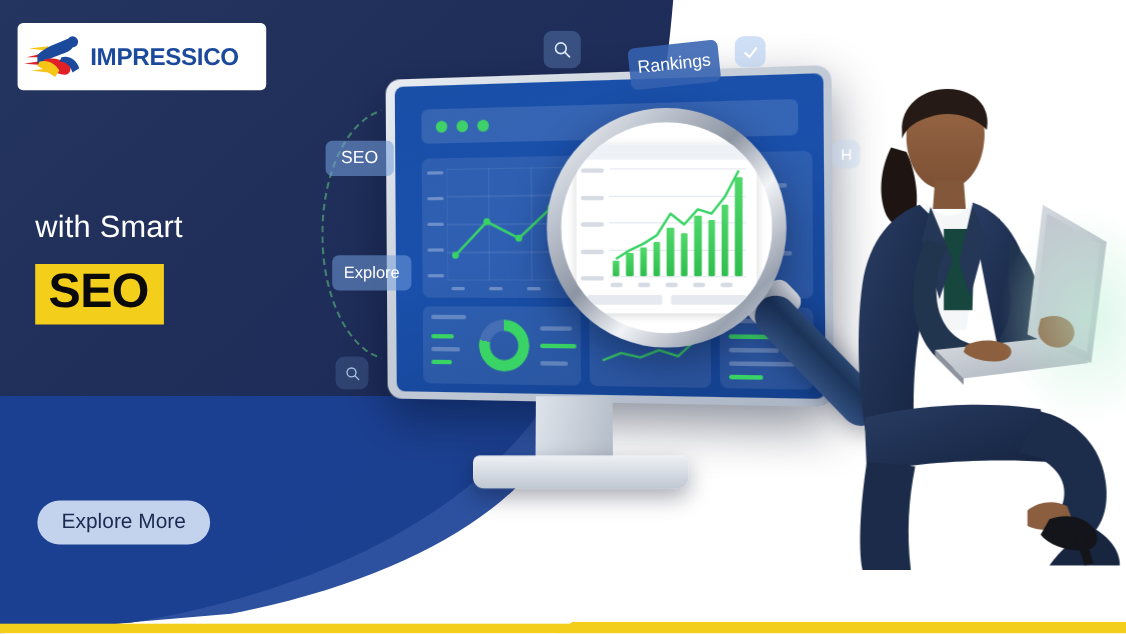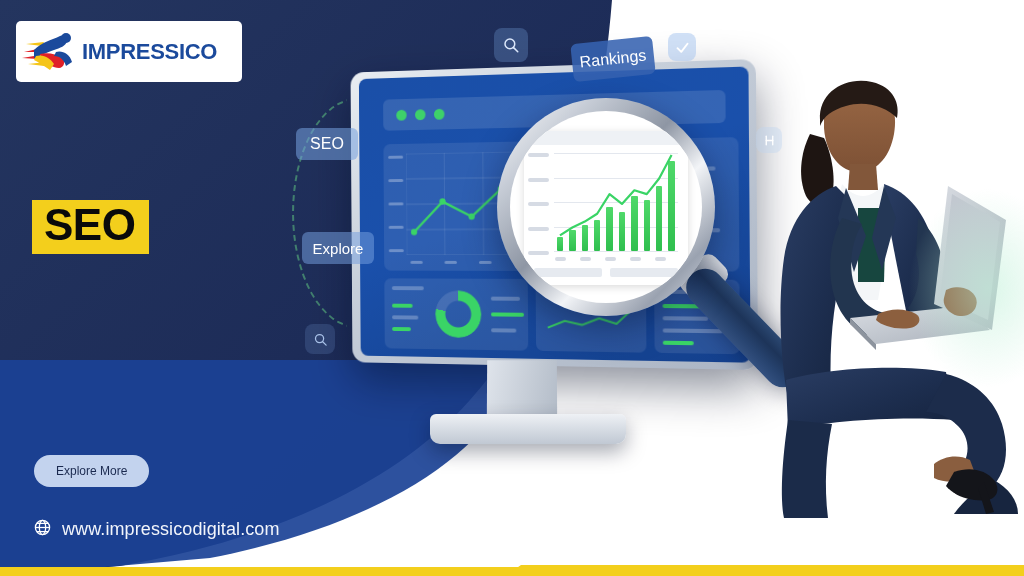--- a/index.html
+++ b/index.html
@@ -72,21 +72,21 @@
     padding:5px 16px 7px 16px; letter-spacing:0.2px;
     font-family:"Liberation Sans", sans-serif;
   }
 
   
   .cta {
     position:absolute; left:34px; top:455px;
     background:#c3d3ee; color:#1b2a4f;
     border:none; border-radius:20px;
     font-family:"Liberation Sans", sans-serif;
-    font-size:12px; padding:9px 22px; cursor:pointer;
+    font-size:19px; padding:9px 22px; cursor:pointer;
   }
   .url-row {
     position:absolute; left:33px; top:518px;
     display:flex; align-items:center; gap:10px;
     color:#ffffff;
   }
   .url-text {
     font-family:"Liberation Sans", sans-serif;
     font-size:18px; letter-spacing:0.1px; color:#f2f5fb;
   }
@@ -496,33 +496,22 @@
         <circle cx="44" cy="8" r="5" fill="#1b4a9c"></circle>
         <path d="M34,22 C40,20 48,24 50,32 L44,36 C42,30 38,26 32,26 Z" fill="#1b4a9c"></path>
       </svg>
     </div>
     <div class="logo-words">
       <span class="logo-top">IMPRESSICO</span>
     </div>
   </div>
 
   <div class="headline">
+    <div class="h-line">with Smart</div>
     <div>
       <span class="seo-box">SEO</span>
     </div>
   </div>
 
   <button class="cta">Explore More</button>
 
-  <div class="url-row">
-    <span>
-      <svg width="19" height="19" viewBox="0 0 24 24" fill="none" stroke="#ffffff" stroke-width="1.6">
-        <circle cx="12" cy="12" r="9"></circle>
-        <ellipse cx="12" cy="12" rx="4" ry="9"></ellipse>
-        <line x1="3" y1="12" x2="21" y2="12"></line>
-        <line x1="4.6" y1="6.8" x2="19.4" y2="6.8"></line>
-        <line x1="4.6" y1="17.2" x2="19.4" y2="17.2"></line>
-      </svg>
-    </span>
-    <span class="url-text">www.impressicodigital.com</span>
-  </div>
 
 </div>
 
 </body></html>

